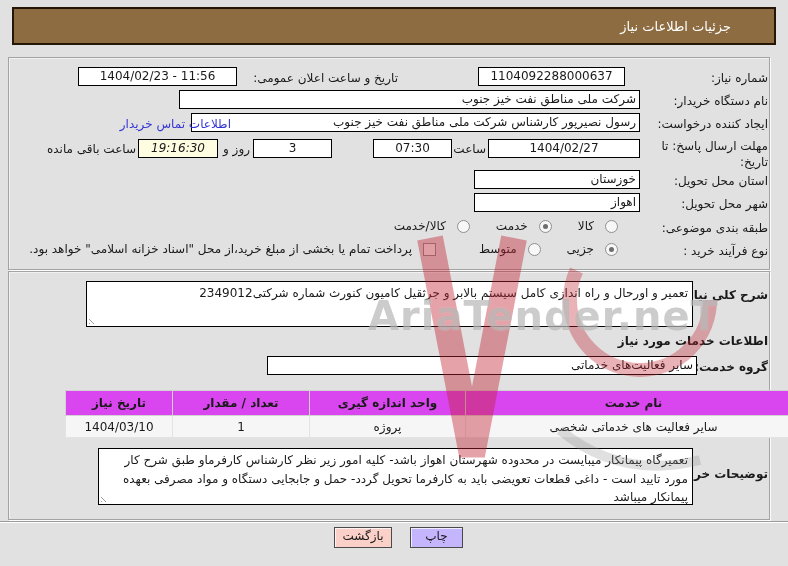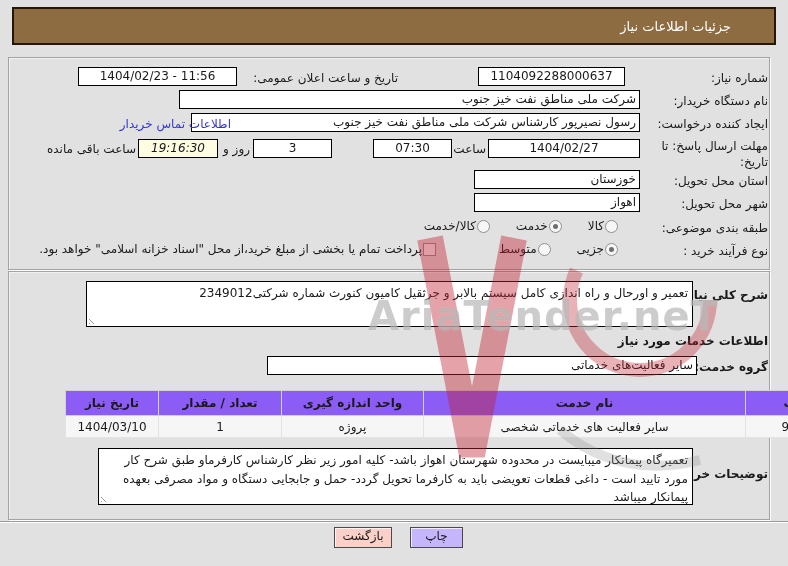--- a/index.html
+++ b/index.html
@@ -31,21 +31,21 @@
     background:#ffffff;border:1px solid #000000;height:17px;
     line-height:17px;overflow:hidden;white-space:nowrap;
   }
   .center{text-align:center;}
   .rpad{padding:0 3px;text-align:right;}
   .ltr{direction:ltr;}
   .yellow{background:#fffde1;}
   .link{color:#3535d6;cursor:pointer;white-space:nowrap;}
   
   .optrow{display:flex;align-items:center;gap:26px;}
-  .opt{display:flex;align-items:center;gap:1px;}
+  .opt{display:flex;align-items:center;gap:11px;}
   .radio{
     width:11px;height:11px;border-radius:50%;
     border:1px solid #8f8f8f;background:#f7f7f7;
     display:inline-flex;align-items:center;justify-content:center;flex:0 0 auto;
   }
   .radio.sel::after{content:"";width:5px;height:5px;border-radius:50%;background:#6e6e6e;}
   .chk{
     width:11px;height:11px;border:1px solid #8f8f8f;background:#f7f7f7;flex:0 0 auto;
   }
   
@@ -56,22 +56,22 @@
   .tarea::after{
     content:"";position:absolute;left:2px;bottom:2px;width:7px;height:7px;
     background:linear-gradient(45deg,#9a9a9a 1px,transparent 1px,transparent 3px,#9a9a9a 3px,#9a9a9a 4px,transparent 4px);
   }
   
   table.svc{
     border-collapse:collapse;table-layout:fixed;
     border:1px solid #9e9e9e;background:#f6f6f6;
   }
   table.svc th{
-    background:#8b5cf6;font-weight:bold;font-size:12px;height:24px;
-    border:1px solid #d2d2d2;padding:0 13px;white-space:nowrap;overflow:hidden;
+    background:#d946ef;font-weight:bold;font-size:12px;height:24px;
+    border:1px solid #d2d2d2;padding:0 20px;white-space:nowrap;overflow:hidden;
   }
   table.svc td{
     height:21px;border:1px solid #e3e3e3;text-align:center;
     padding:0 3px;white-space:nowrap;overflow:hidden;background:#f6f6f6;
   }
   .c0{width:32px;} .c1{width:103px;} .c2{width:295px;} .c3{width:115px;} .c4{width:96px;} .c5{width:66px;}
   
   .divider{left:0;top:521px;width:788px;height:0;
     border-top:1px solid #9a9a9a;border-bottom:1px solid #ffffff;}
   .btn{

